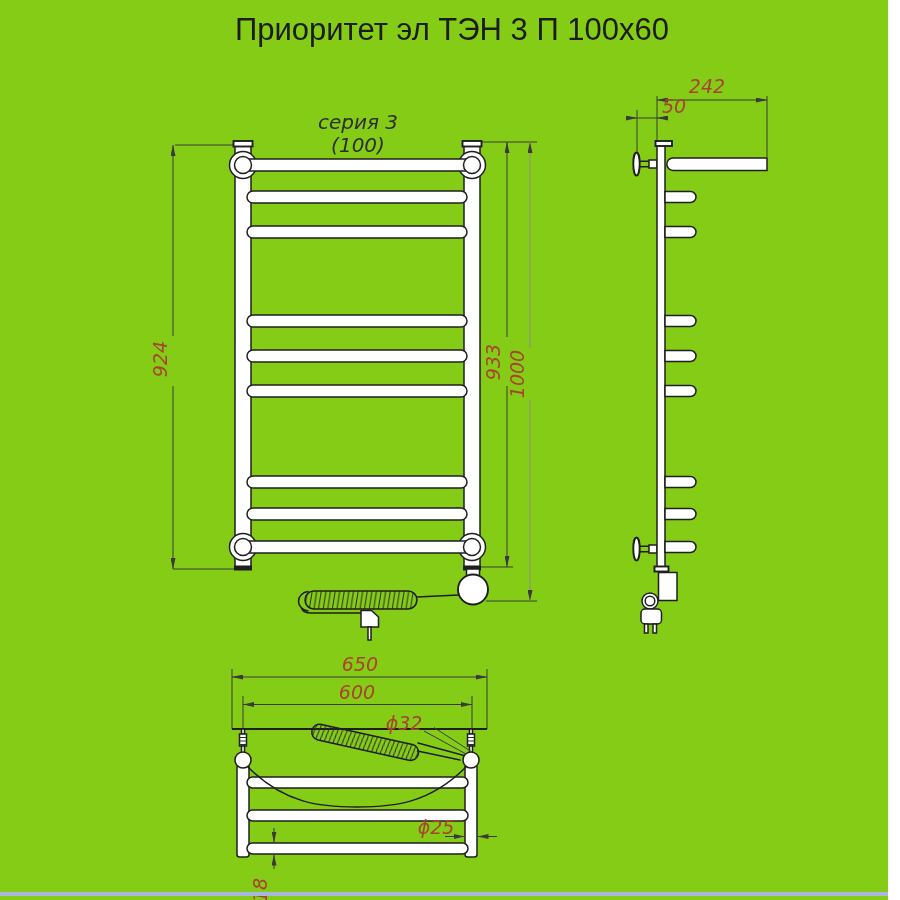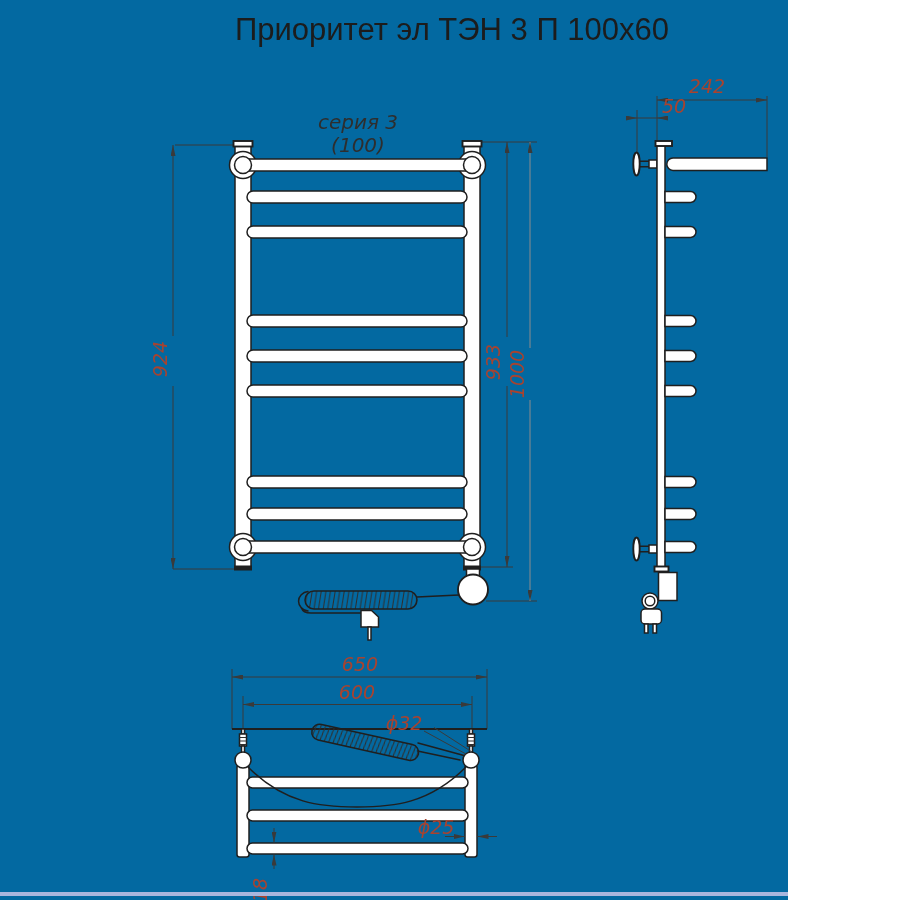--- a/index.html
+++ b/index.html
@@ -1,16 +1,16 @@
 <!DOCTYPE html>
 <html style="--line: #1f1f1f; --dim-line: #3a3a3a; --dim-line-light: #8d8d8d; --dim-text: #a8432f; --title-text: #1c1c1c; --footer-rule: #a9b6dd;"><head>
 <meta charset="utf-8">
 <style>
   html,body{margin:0;padding:0;background:#fff;}
-  #canvas{position:relative;width:788px;height:900px;background:#0369a1;overflow:hidden;
+  #canvas{position:relative;width:888px;height:900px;background:#84cc16;overflow:hidden;
           font-family:"Liberation Sans",sans-serif;}
   svg{position:absolute;left:0;top:0;}
   .ln   {stroke:var(--line);stroke-width:1.5;fill:none;stroke-linecap:round;}
   .fw   {stroke:var(--line);stroke-width:1.5;fill:#fff;}
   .fw2  {stroke:var(--line);stroke-width:1.9;fill:#fff;}
   .blk  {fill:var(--line);stroke:none;}
   .dim  {stroke:var(--dim-line);stroke-width:1;fill:none;}
   .dimlt{stroke:var(--dim-line-light);stroke-width:1;fill:none;}
   .arr  {fill:var(--dim-line);stroke:none;}
   .hl   {stroke:#2e2e2e;stroke-width:1;}

